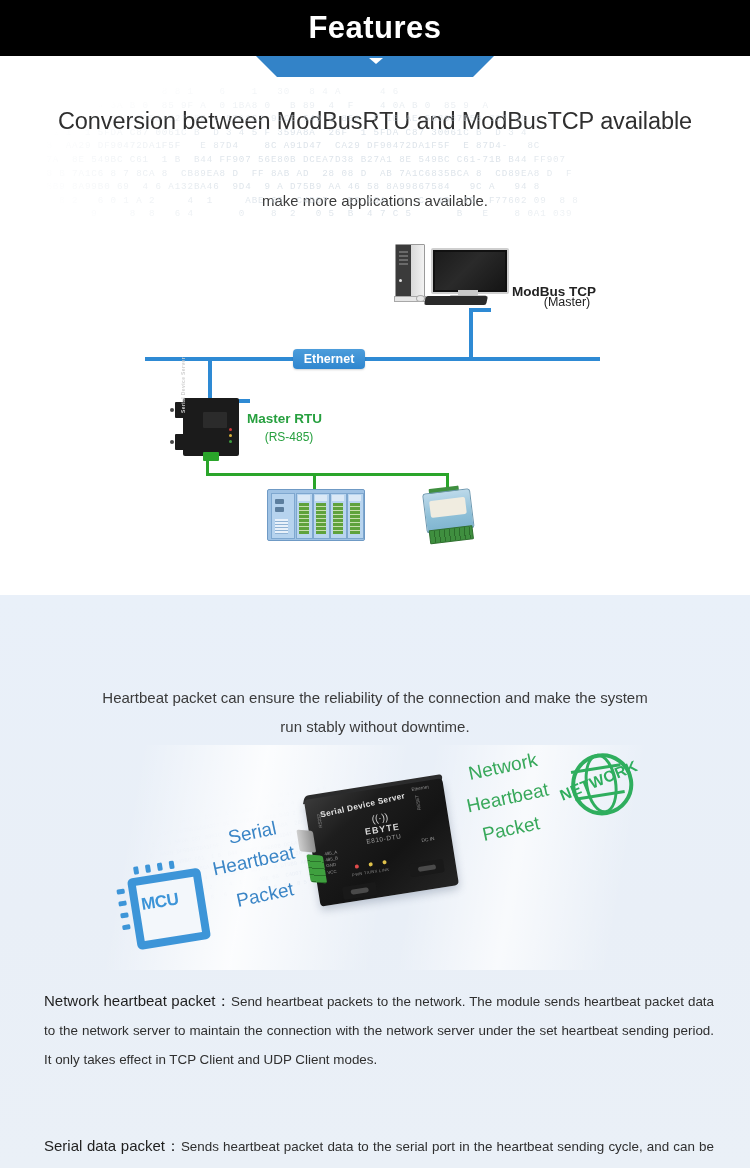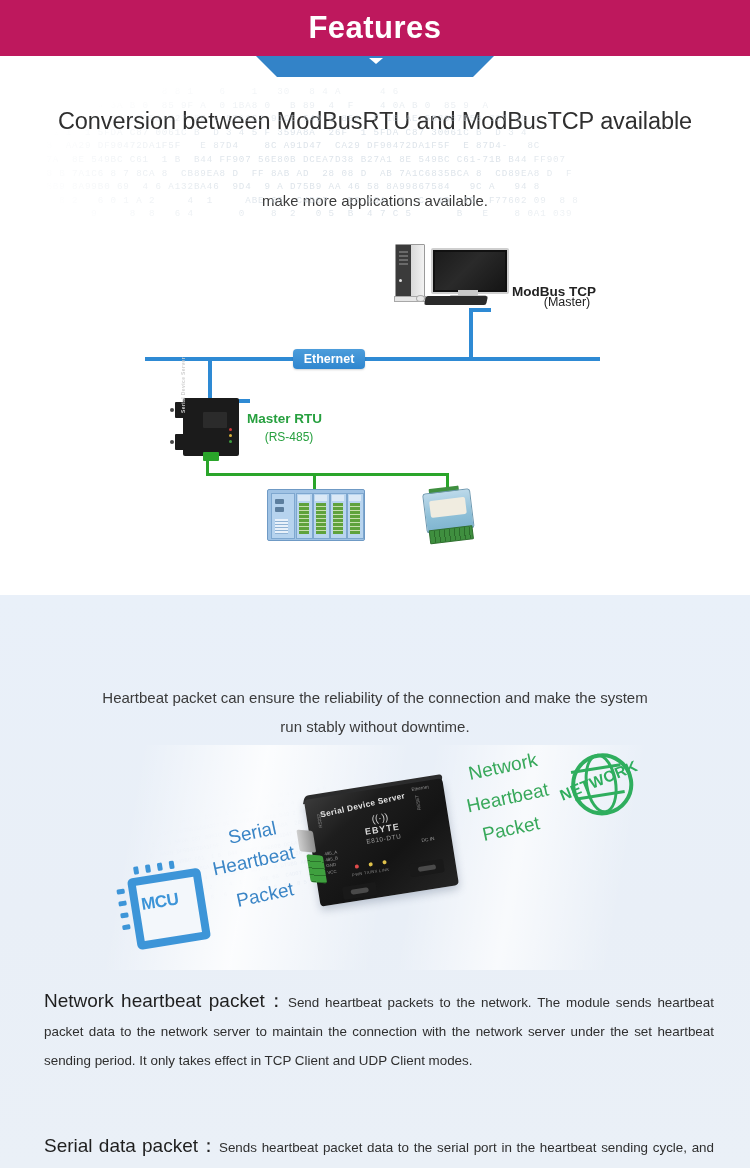--- a/index.html
+++ b/index.html
@@ -3,21 +3,21 @@
 <meta charset="utf-8">
 <style>
   html,body{margin:0;padding:0;}
   body{
     width:750px;height:1168px;overflow:hidden;background:#ffffff;
     font-family:"Liberation Sans", sans-serif;color:#2b2b2b;
   }
   .page{position:relative;width:750px;height:1168px;}
 
   
-  .banner{position:absolute;left:0;top:0;width:750px;height:56px;background:#be185d;}
+  .banner{position:absolute;left:0;top:0;width:750px;height:56px;background:#000000;}
   .banner-title{
     position:absolute;left:0;top:0;width:750px;height:56px;
     display:flex;align-items:center;justify-content:center;
     color:#ffffff;font-size:31px;font-weight:bold;letter-spacing:.5px;
   }
   .banner-tab{
     position:absolute;left:256px;top:56px;width:238px;height:21px;
     background:#3383c8;
     clip-path:polygon(0 0,238px 0,217px 21px,21px 21px);
   }
@@ -170,21 +170,21 @@
   .dev2-pins{position:absolute;left:22px;top:60px;color:#9a9a9a;font-size:4.4px;line-height:6.2px;}
   .dev2-leds{position:absolute;left:50px;top:78px;width:42px;}
   .dev2-leds .L{position:absolute;width:4px;height:4px;border-radius:50%;}
   .dev2-ledtxt{position:absolute;left:46px;top:85px;color:#8a8a8a;font-size:4px;letter-spacing:.4px;}
   .dev2-db9{position:absolute;left:-2px;top:36px;width:16px;height:22px;background:linear-gradient(90deg,#cfcfcf,#8e8e8e);border-radius:2px;transform:skewY(14deg);}
   .dev2-green{position:absolute;left:4px;top:62px;width:16px;height:28px;background:linear-gradient(180deg,#3fa03f,#2b7a2b);border-radius:2px;transform:skewY(14deg);
     background-image:repeating-linear-gradient(180deg,#3fa03f 0 6px,#2a742a 6px 7px);}
 
   
   .para{position:absolute;left:44px;width:670px;font-size:13.4px;line-height:29px;color:#2f2f2f;text-align:justify;}
-  .para .lead{font-size:19px;color:#1f1f1f;}
+  .para .lead{font-size:15px;color:#1f1f1f;}
 </style>
 </head>
 <body>
 
 <div class="page">
 
   <div class="banner">
     <div class="banner-title">Features</div>
   </div>
   <div class="banner-tab"></div>

